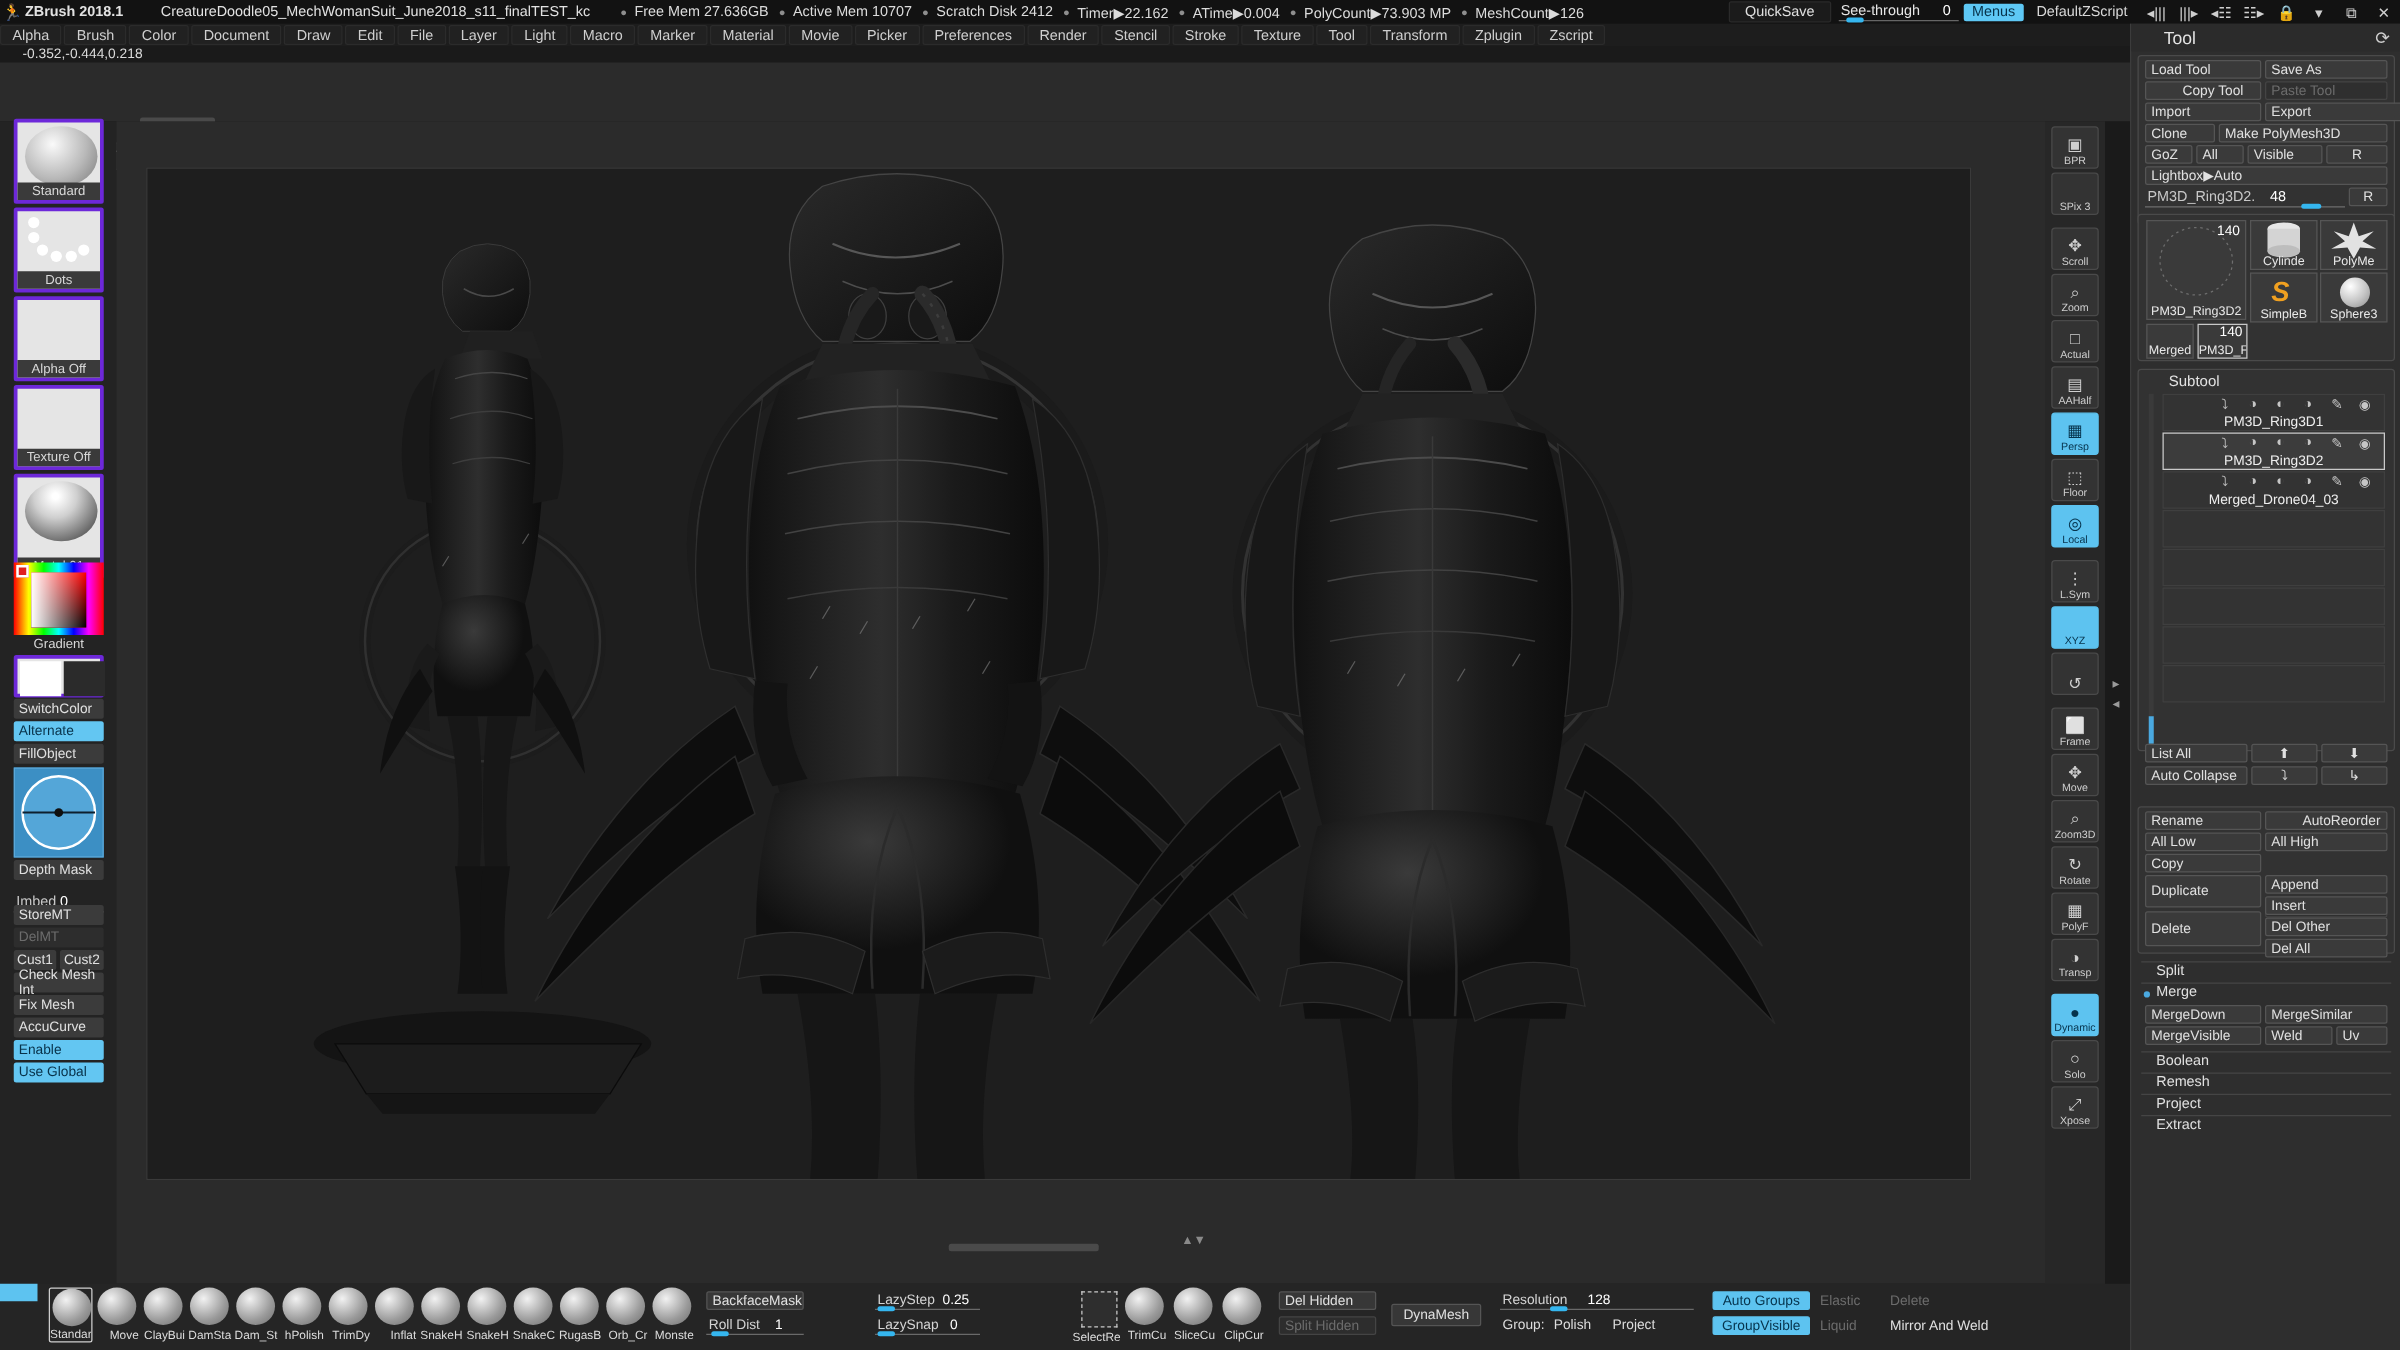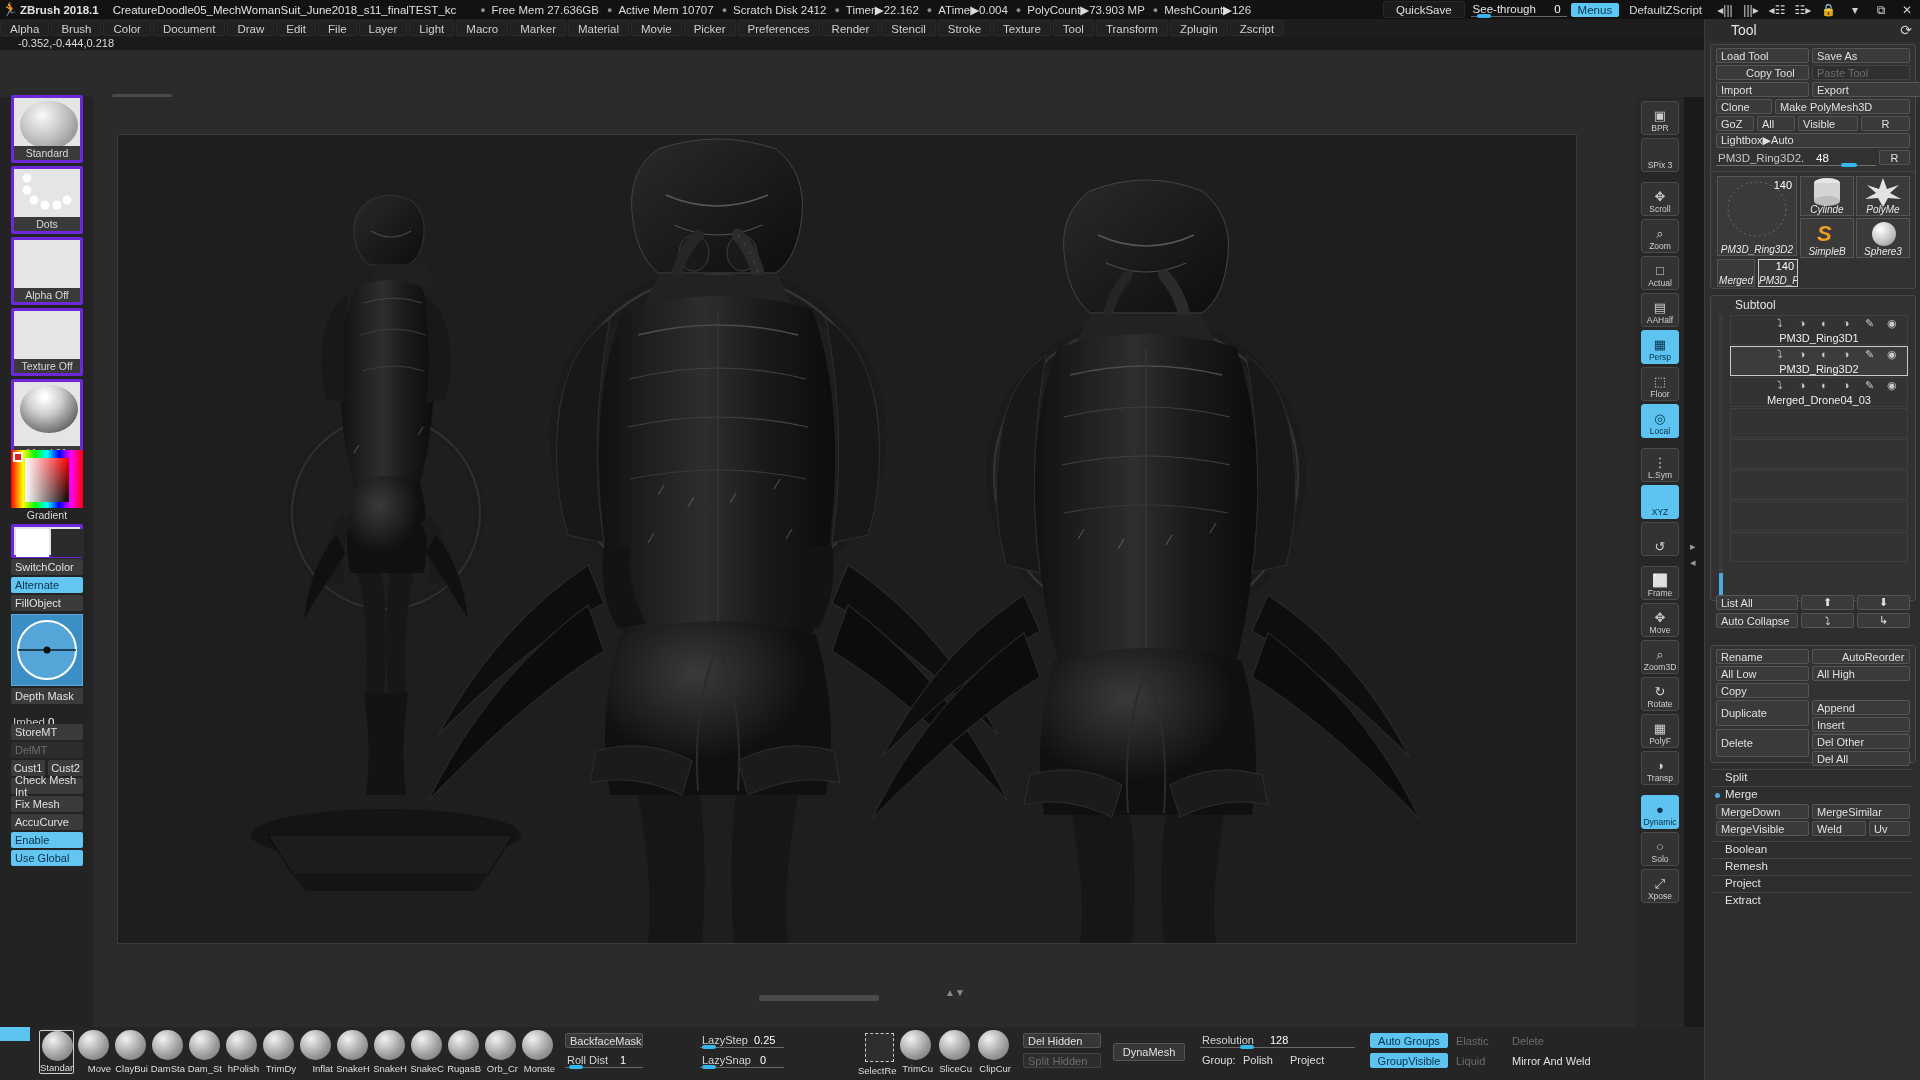--- a/index.html
+++ b/index.html
@@ -4,21 +4,21 @@
 <style>
   * { box-sizing: border-box; margin:0; padding:0; }
   html,body { width:1920px; height:1080px; overflow:hidden; background:#1a1a1a;
     font-family:"Liberation Sans", sans-serif; color:#d8d8d8; }
   body { position:relative; }
 
   
   .titlebar { position:absolute; left:0; top:0; width:1920px; height:19px;
     background:#121212; display:flex; align-items:center; font-size:11.5px; color:#e2e2e2; }
   .tb-logo { width:20px; text-align:center; font-size:13px; color:#e8e8e8; }
-  .tb-app { font-weight:bold; padding-right:14px; }
+  .tb-app { font-weight:bold; padding-right:30px; }
   .tb-doc { padding-right:18px; color:#e2e2e2; }
   .tb-stat { padding-right:2px; color:#dcdcdc; white-space:nowrap; }
   .dot { color:#8e8e8e; padding:0 6px; font-size:9px; }
   .tb-right { position:absolute; right:0; top:0; height:19px; display:flex; align-items:center; }
   .tb-btn { font-size:11.5px; padding:0 12px; height:17px; line-height:17px; color:#e0e0e0;
     border:1px solid #2a2a2a; border-radius:2px; margin:0 2px; background:#1b1b1b; }
   .slider-mini { position:relative; width:96px; height:17px; margin:0 4px; }
   .slider-mini .lbl { font-size:11.5px; color:#e6e6e6; position:absolute; left:2px; top:0; line-height:17px;}
   .slider-mini .val { font-size:11.5px; color:#fff; position:absolute; right:6px; top:0; line-height:17px;}
   .slider-mini .track { position:absolute; left:0; bottom:1px; width:100%; height:1px; background:#666; }
@@ -86,21 +86,21 @@
     border-left:1px solid #3c3c3c; }
   .rp-title { position:absolute; left:0; top:0; width:216px; height:22px; background:#2b2b2b;
     font-size:14px; color:#e4e4e4; line-height:22px; padding-left:26px; }
   .rgrp { position:absolute; left:5px; width:206px; border:1px solid #4a4a4a; border-radius:3px; background:#323232;}
   .rbtn { position:absolute; height:15px; font-size:11px; border:1px solid #555; border-radius:2px;
     background:#3a3a3a; color:#e0e0e0; display:flex; align-items:center; padding-left:4px; }
   .rbtn.dis { color:#6c6c6c; background:#2f2f2f; border-color:#444; }
   .rbtn.ctr { justify-content:center; padding-left:0; }
   .thumb { position:absolute; background:#3a3a3a; border:1px solid #555; overflow:hidden; }
   .thumb .cap { position:absolute; bottom:0; left:0; width:100%; text-align:center; font-size:10px;
-    color:#e8e8e8;font-style:italic; }
+    color:#e8e8e8; }
   .strow { position:absolute; left:0; width:160px; height:30px; background:#333; border:1px solid #3f3f3f; }
   .strow.sel { background:#3c3c3c; border:1px solid #c9c9c9; }
   .strow .nm { position:absolute; bottom:0; width:100%; text-align:center; font-size:11px; color:#eee; }
 
   
   .bottomshelf { position:absolute; left:0; top:1027px; width:1704px; height:53px; background:#252525; }
   .bsl { position:absolute; width:35px; height:44px; top:3px; }
   .bsl .ic { position:absolute; top:0; left:2px; width:31px; height:30px; border-radius:50%;
     background:radial-gradient(circle at 35% 30%, #f2f2f2, #9a9a9a 60%, #6d6d6d); }
   .bsl .cap { position:absolute; bottom:0; width:100%; text-align:right; font-size:9.5px; color:#ddd;

